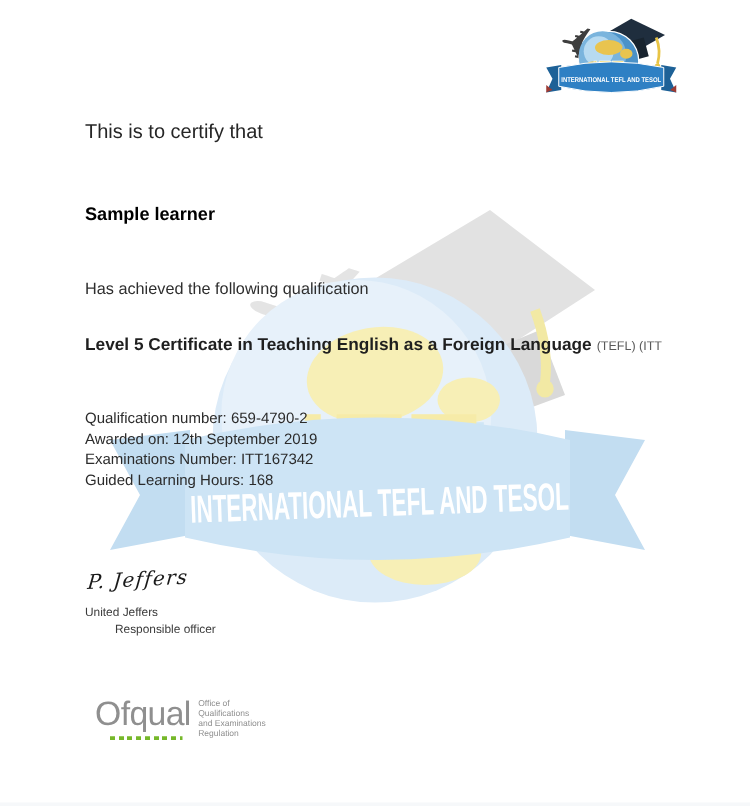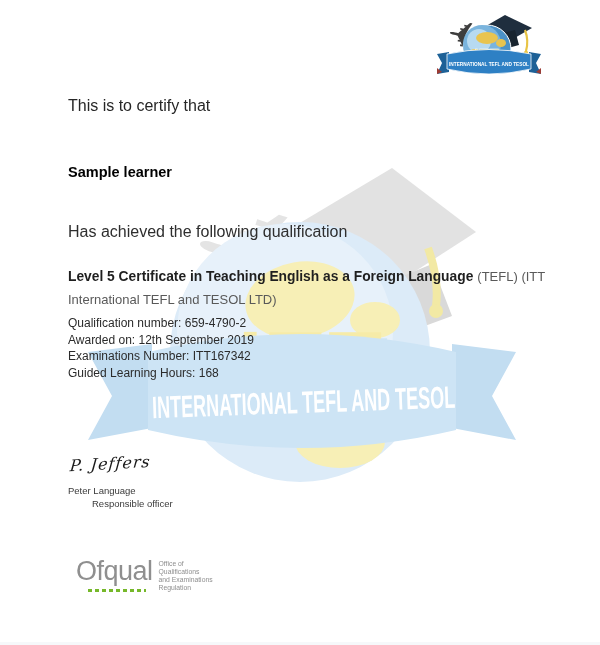--- a/index.html
+++ b/index.html
@@ -5,25 +5,25 @@
   html,body{margin:0;padding:0;background:#fff;}
   .page{
     position:relative;width:600px;height:645px;background:#ffffff;overflow:hidden;
     font-family:"Liberation Sans",sans-serif;color:#262626;
   }
   .abs{position:absolute;}
   .wm{left:0;top:0;width:600px;height:645px;z-index:0;}
   .layer{z-index:2;}
   .intro{left:68px;top:97px;font-size:16px;color:#262626;}
   .learner{left:68px;top:164px;font-size:14.5px;font-weight:bold;color:#000000;}
-  .statement{left:68px;top:223px;font-size:16px;color:#2e2e2e;}
+  .statement{left:68px;top:223px;font-size:13px;color:#2e2e2e;}
   .title-block{left:68px;top:265px;width:505px;line-height:22px;}
   .title-bold{font-size:13.8px;font-weight:bold;color:#1f1f1f;margin-top:28px;}
-  .title-note{font-size:13px;color:#595959;margin-left:4px;}
-  .details{left:68px;top:315px;font-size:12px;line-height:16.5px;color:#2b2b2b;}
+  .title-note{font-size:10px;color:#595959;margin-left:4px;}
+  .details{left:68px;top:326px;font-size:12px;line-height:16.5px;color:#2b2b2b;}
   .signature{
     left:70px;top:454px;font-family:"DejaVu Serif",serif;font-style:italic;
     font-size:16px;color:#1a1a1a;transform:rotate(-3deg) skewX(-8deg);letter-spacing:1px;
   }
   .signer-name{left:68px;top:485px;font-size:9.5px;color:#3a3a3a;}
   .signer-role{left:68px;top:498px;font-size:9.5px;color:#3a3a3a;padding-left:24px;}
   .ofqual{left:76px;top:557px;display:flex;align-items:center;}
   .ofqual-word{font-size:27px;line-height:27px;color:#8f8f8f;letter-spacing:-0.5px;}
   .ofqual-dots{
     width:58px;height:3px;margin:4px 0 0 12px;
@@ -96,32 +96,31 @@
   </svg>
 
   <div class="abs layer intro">This is to certify that</div>
 
   <div class="abs layer learner">Sample learner</div>
 
   <div class="abs layer statement">Has achieved the following qualification</div>
 
   <div class="abs layer title-block">
     <span class="title-bold">Level 5 Certificate in Teaching English as a Foreign Language</span><span class="title-note">(TEFL) (ITT</span><br>
-    <span class="title-note" style="margin-left:0;">International TEFL and TESOL LTD)</span>
   </div>
 
   <div class="abs layer details">
     <div>Qualification number: 659-4790-2</div>
     <div>Awarded on: 12th September 2019</div>
     <div>Examinations Number: ITT167342</div>
     <div>Guided Learning Hours: 168</div>
   </div>
 
   <div class="abs layer signature">P. Jeffers</div>
-  <div class="abs layer signer-name">Peter Language</div>
+  <div class="abs layer signer-name">United Jeffers</div>
   <div class="abs layer signer-role">Responsible officer</div>
 
   <div class="abs layer ofqual">
     <div>
       <div class="ofqual-word">Ofqual</div>
       <div class="ofqual-dots"></div>
     </div>
     <div class="ofqual-desc">
       <div>Office of</div>
       <div>Qualifications</div>

